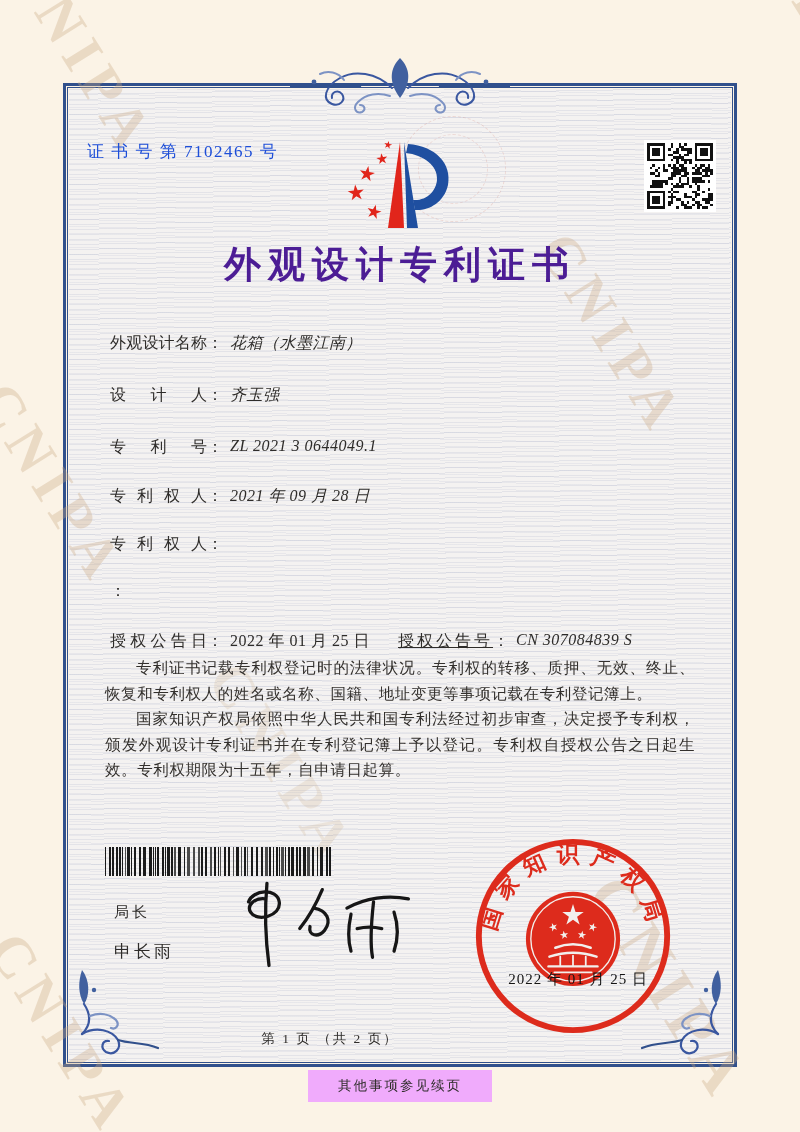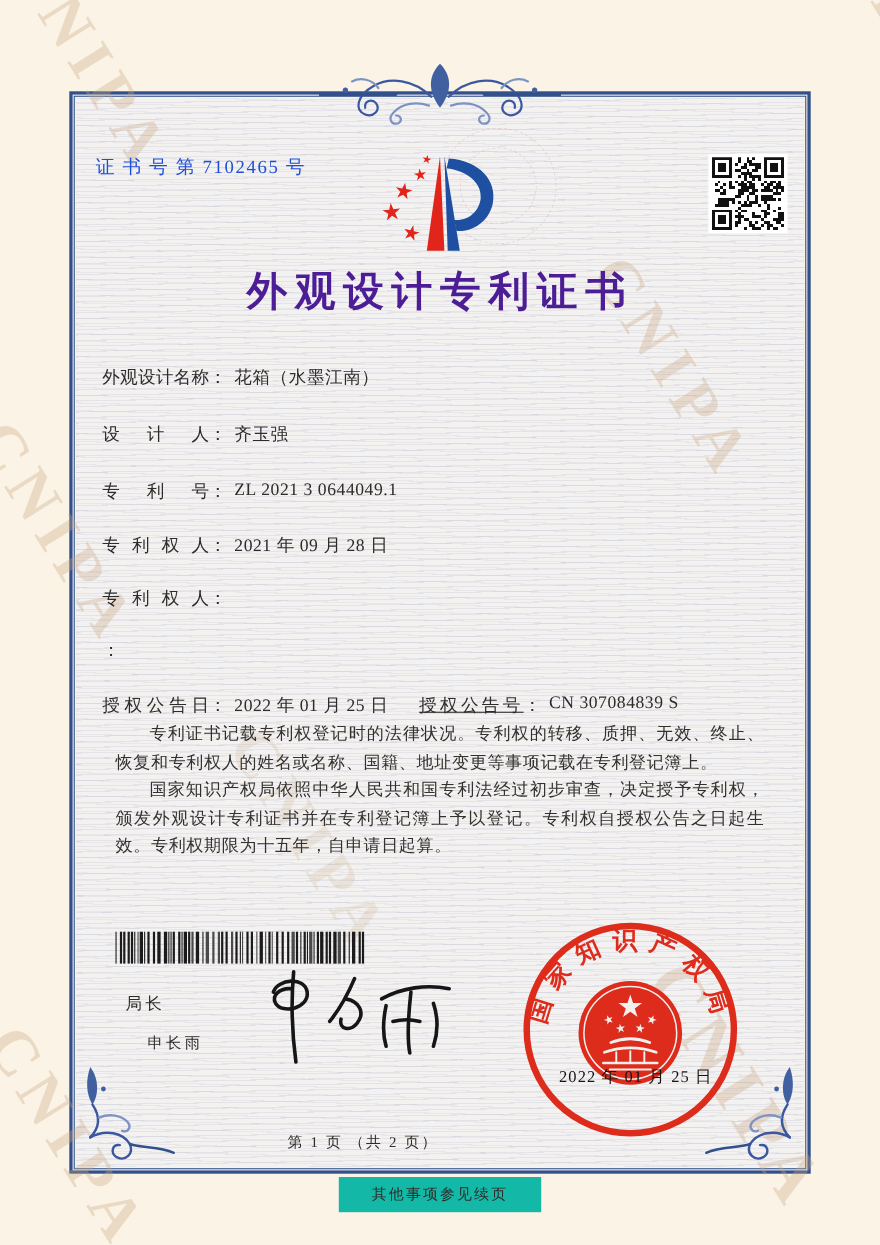--- a/index.html
+++ b/index.html
@@ -42,45 +42,45 @@
   .rosette{
     position:absolute;z-index:1;border-radius:50%;
     border:1px dashed rgba(205,110,95,0.20);
   }
   .abs{position:absolute;z-index:2;}
   .cert-no{left:87px;top:140px;font-size:17px;letter-spacing:1.5px;color:#1d4ed8;}
   .title{
     left:0;top:240px;width:800px;text-align:center;
     font-size:37px;font-weight:bold;letter-spacing:7px;color:#4c1d95;
   }
-  .frow{position:absolute;left:93px;display:flex;font-size:16px;z-index:2;color:#2e2c2a;justify-content:flex-end;}
+  .frow{position:absolute;left:110px;display:flex;font-size:16px;z-index:2;color:#2e2c2a;justify-content:flex-end;}
   .flabel{width:97px;flex:none;text-align:justify;text-align-last:justify;}
   .fcolon{flex:none;margin-right:7px;}
-  .fvalue{letter-spacing:0.5px;}
+  .fvalue{letter-spacing:0.5px;font-style:italic;}
   .fvalue.wrap{width:478px;line-height:26px;}
   .grant-val{flex:none;width:168px;letter-spacing:0.5px;}
   .grant-label2{flex:none;letter-spacing:3px;text-decoration:underline;}
   .body-text{
     position:absolute;left:105px;top:655px;width:590px;z-index:2;
     font-size:15.5px;line-height:25.5px;letter-spacing:0.6px;
     text-align:justify;color:#33302d;
   }
   .body-text p{margin:0;text-indent:2em;}
   .qr-box{left:644px;top:140px;width:72px;height:72px;background:#fff;padding:3px;box-sizing:border-box;}
   .barcode-box{left:104px;top:846px;width:230px;height:31px;}
   .sig-title{left:114px;top:903px;font-size:15px;letter-spacing:3px;}
-  .sig-name{left:114px;top:940px;font-size:14px;letter-spacing:3px;margin-left:20px;}
+  .sig-name{left:114px;top:940px;font-size:17px;letter-spacing:3px;}
   .seal-date{
     left:498px;top:970px;width:160px;text-align:center;z-index:3;
     font-size:15px;letter-spacing:1px;color:#141414;
   }
   .page-info{left:0;top:1030px;width:660px;text-align:center;font-size:13.5px;letter-spacing:2px;z-index:2;}
   .note-box{
     left:50%;top:1070px;transform:translateX(-50%);
-    background:#14b8a6;padding:7px 30px;font-size:13.5px;letter-spacing:2px;z-index:2;
+    background:#f0abfc;padding:7px 30px;font-size:13.5px;letter-spacing:2px;z-index:2;
     white-space:nowrap;
   }
   svg{display:block;}
   .seal-ring-text{
     font-family:"Liberation Serif","DejaVu Serif",serif;
     font-size:23px;font-weight:bold;letter-spacing:10px;
     fill:#dd2b1c;
   }
 </style>
 </head>

